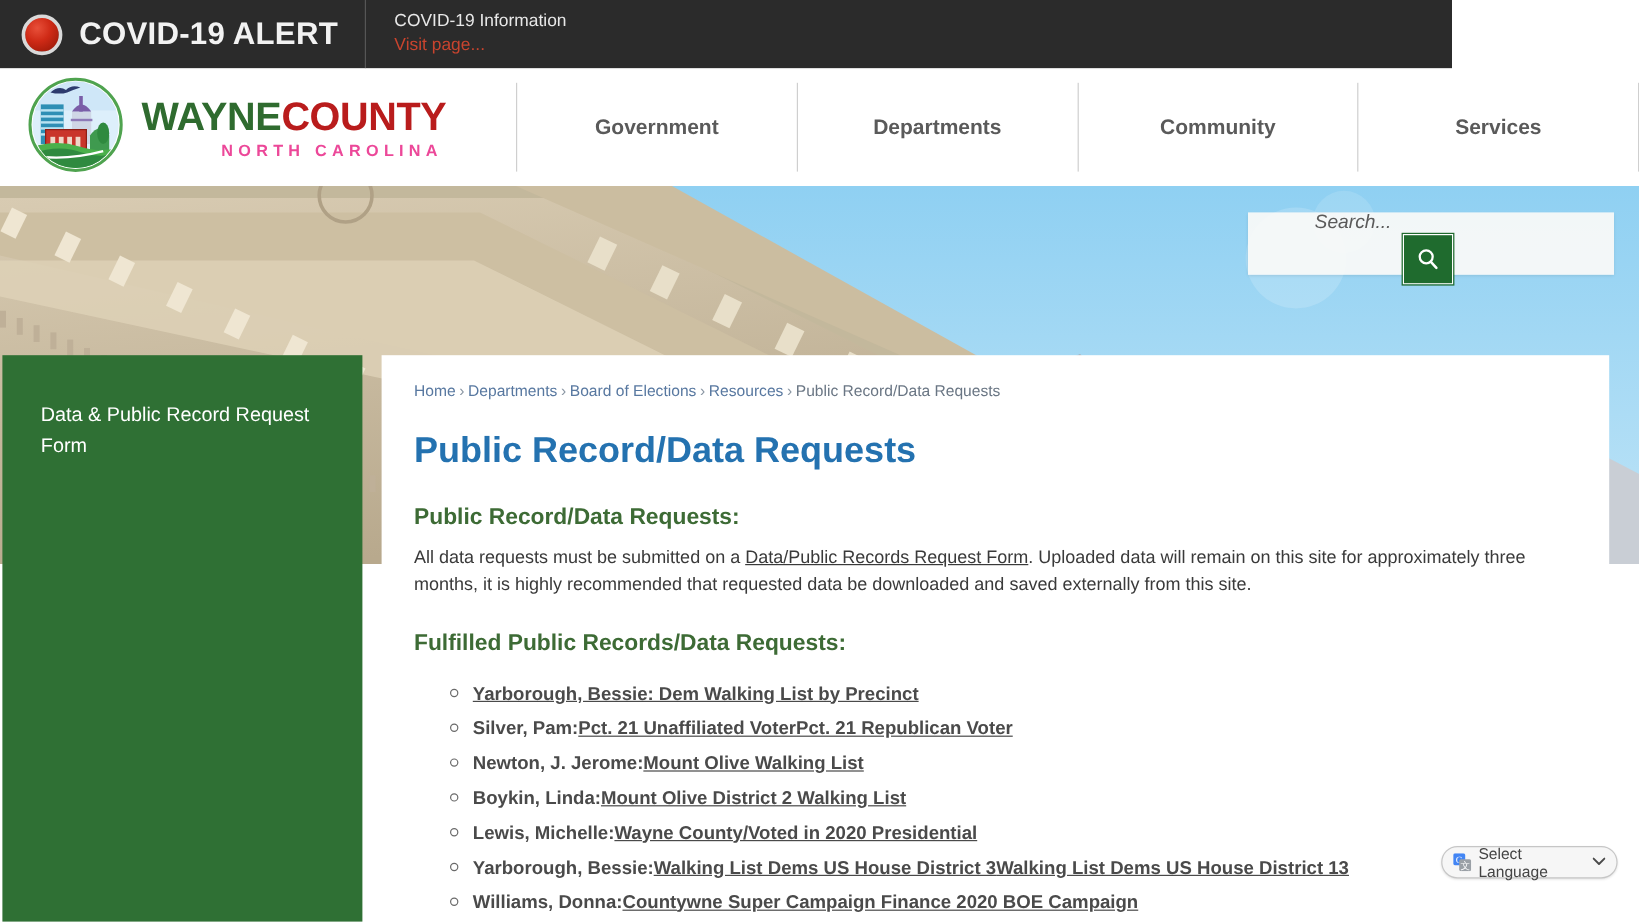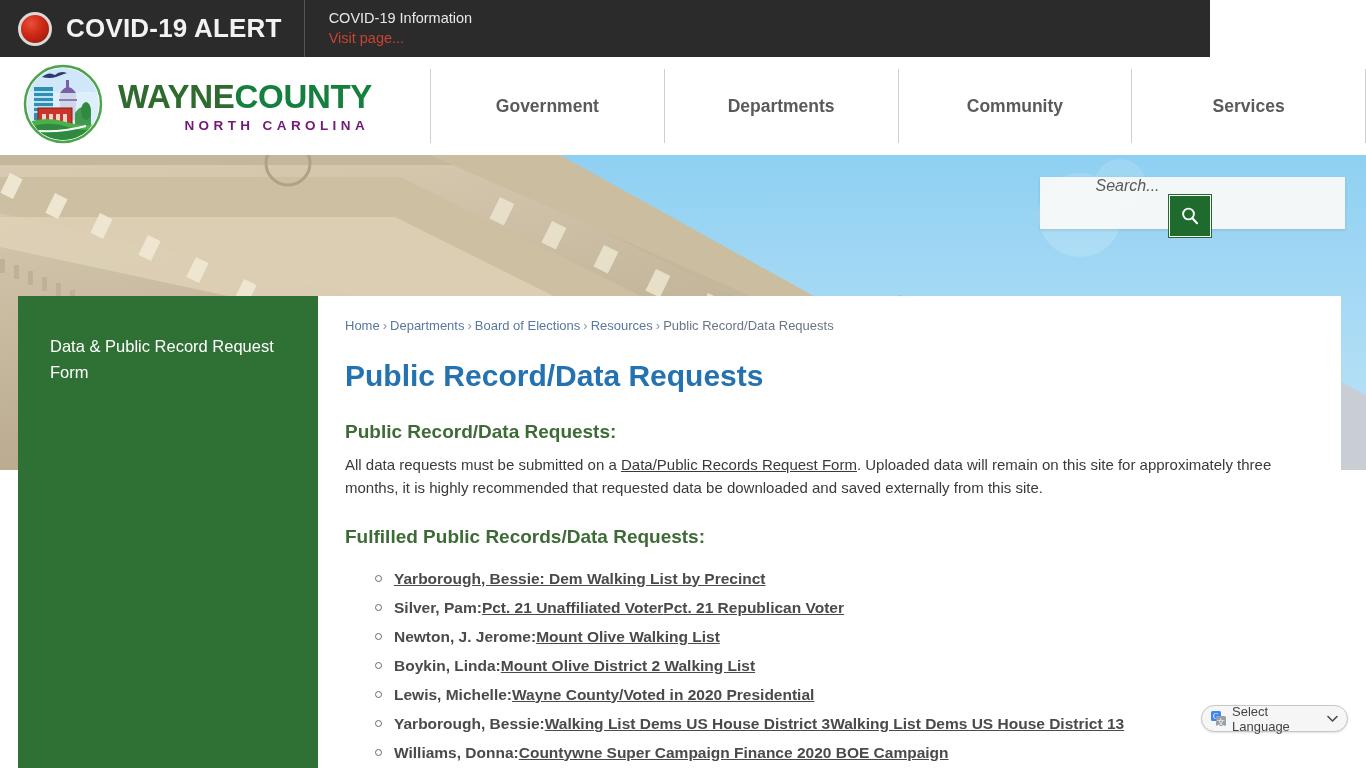--- a/index.html
+++ b/index.html
@@ -58,23 +58,23 @@
     flex: none;
   }
   .logo-badge {
     width: 90px; height: 86px;
     position: relative; flex: none;
     margin-right: 10px;
   }
   .logo-text { line-height: 1; }
   .logo-line1 { font-size: 33px; font-weight: bold; letter-spacing: -0.3px; }
   .logo-wayne { color: #2f6b2f; }
-  .logo-county { color: #15803d; }
+  .logo-county { color: #b91c1c; }
   .logo-line2 {
-    font-size: 13.5px; font-weight: bold; color: #701a75;
+    font-size: 13.5px; font-weight: bold; color: #ec4899;
     letter-spacing: 4.4px; margin-top: 6px; text-align: right;
     padding-right: 3px;
   }
   .nav {
     display: flex; align-items: stretch;
     height: 74px; flex: 1;
   }
   .nav-item {
     flex: 1;
     display: flex; align-items: center; justify-content: center;
@@ -113,21 +113,21 @@
   .search-btn {
     width: 42px; height: 42px; margin-right: 5px;
     background: #1f6b2e;
     border: 1px solid #ffffff; outline: 1px solid #1f6b2e;
     display: flex; align-items: center; justify-content: center;
     cursor: pointer; flex: none;
   }
 
   
   .sidebar {
-    position: absolute; top: 296px; left: 18px;
+    position: absolute; top: 296px; left: 2px;
     width: 300px; height: 472px;
     background: #2f7034;
     z-index: 5;
   }
   .sidebar-item {
     color: #ffffff;
     font-size: 16.5px;
     font-weight: normal;
     line-height: 1.55;
     padding: 38px 30px 0 32px;

